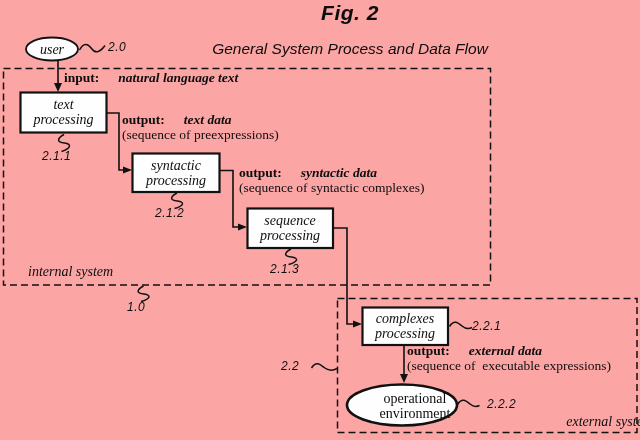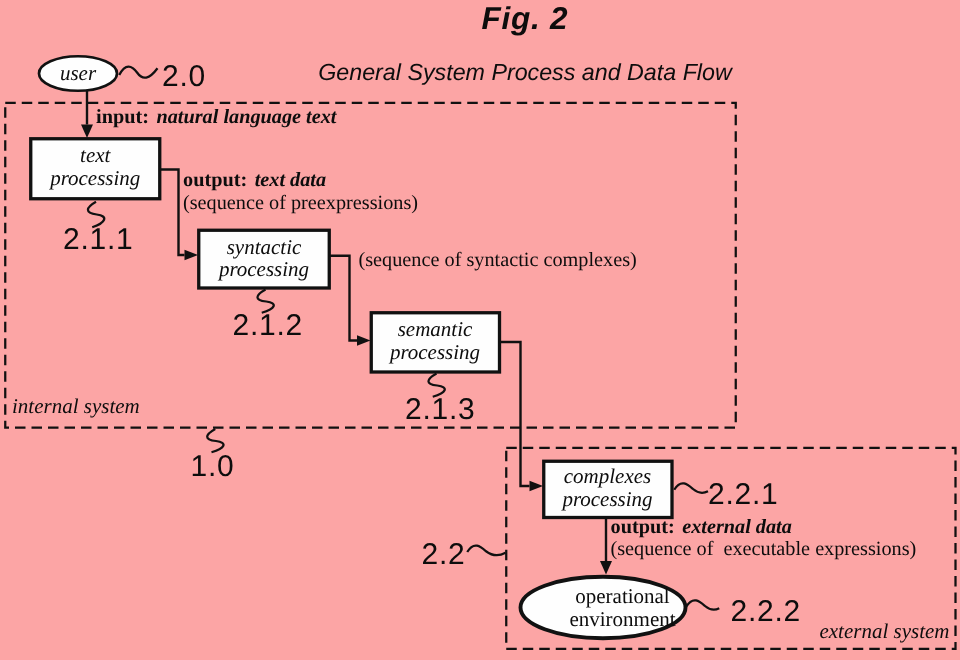--- a/index.html
+++ b/index.html
@@ -15,28 +15,28 @@
     font-family:"Liberation Sans","DejaVu Sans",sans-serif; font-style:italic; }
   .fig-title { font-size:21px; font-weight:bold; letter-spacing:0.5px; }
   .fig-subtitle { font-size:15.5px; font-weight:normal; margin-top:15px; }
 
   .node-label { display:flex; flex-direction:column; align-items:center;
     justify-content:center; font-style:italic; font-size:14px; line-height:15px;
     text-align:center; }
   .upright { font-style:normal; }
 
   .ref { font-family:"Liberation Sans","DejaVu Sans",sans-serif;
-    font-size:20px; letter-spacing:0.5px; white-space:nowrap; }
+    font-style:italic; font-size:12px; letter-spacing:0.5px; white-space:nowrap; }
 
   .flow { font-size:13.5px; line-height:15px; white-space:nowrap; }
   .flow-prefix { font-weight:bold; }
-  .flow-name { font-weight:bold; font-style:italic; margin-left:5px; }
+  .flow-name { font-weight:bold; font-style:italic; margin-left:19px; }
   .flow-detail { white-space:pre; }
 
-  .sys-label { font-style:italic; font-size:14px; white-space:nowrap; }
+  .sys-label { font-style:italic; font-size:14px; white-space:nowrap;margin-left:20px; }
 </style>
 </head>
 <body>
 
 <div class="stage">
 
   <svg class="layer" width="640" height="440" viewBox="0 0 640 440">
 
     <rect x="3.5" y="68.5" width="487" height="216.5" fill="none" stroke="#111" stroke-width="1.5" stroke-dasharray="7 4"></rect>
     <rect x="337.5" y="298.5" width="299.5" height="134" fill="none" stroke="#111" stroke-width="1.5" stroke-dasharray="7 4"></rect>
@@ -86,21 +86,21 @@
     <div>text</div>
     <div>processing</div>
   </div>
 
   <div class="abs node-label" style="left:132px;top:153px;width:88px;height:39px">
     <div>syntactic</div>
     <div>processing</div>
   </div>
 
   <div class="abs node-label" style="left:247px;top:208px;width:86px;height:40px">
-    <div>semantic</div>
+    <div>sequence</div>
     <div>processing</div>
   </div>
 
   <div class="abs node-label" style="left:362px;top:307px;width:86px;height:38px">
     <div>complexes</div>
     <div>processing</div>
   </div>
 
   <div class="abs node-label upright" style="left:360px;top:385px;width:110px;height:41px">
     <div>operational</div>
@@ -119,20 +119,21 @@
   <div class="abs flow" style="left:64px;top:70px">
     <div><span class="flow-prefix">input:</span><span class="flow-name">natural language text</span></div>
   </div>
 
   <div class="abs flow" style="left:122px;top:112px">
     <div><span class="flow-prefix">output:</span><span class="flow-name">text data</span></div>
     <div class="flow-detail">(sequence of preexpressions)</div>
   </div>
 
   <div class="abs flow" style="left:239px;top:165px">
+    <div><span class="flow-prefix">output:</span><span class="flow-name">syntactic data</span></div>
     <div class="flow-detail">(sequence of syntactic complexes)</div>
   </div>
 
 
   <div class="abs flow" style="left:407px;top:343px">
     <div><span class="flow-prefix">output:</span><span class="flow-name">external data</span></div>
     <div class="flow-detail">(sequence of  executable expressions)</div>
   </div>
 
   <div class="abs sys-label" style="left:8px;top:264px">internal system</div>

